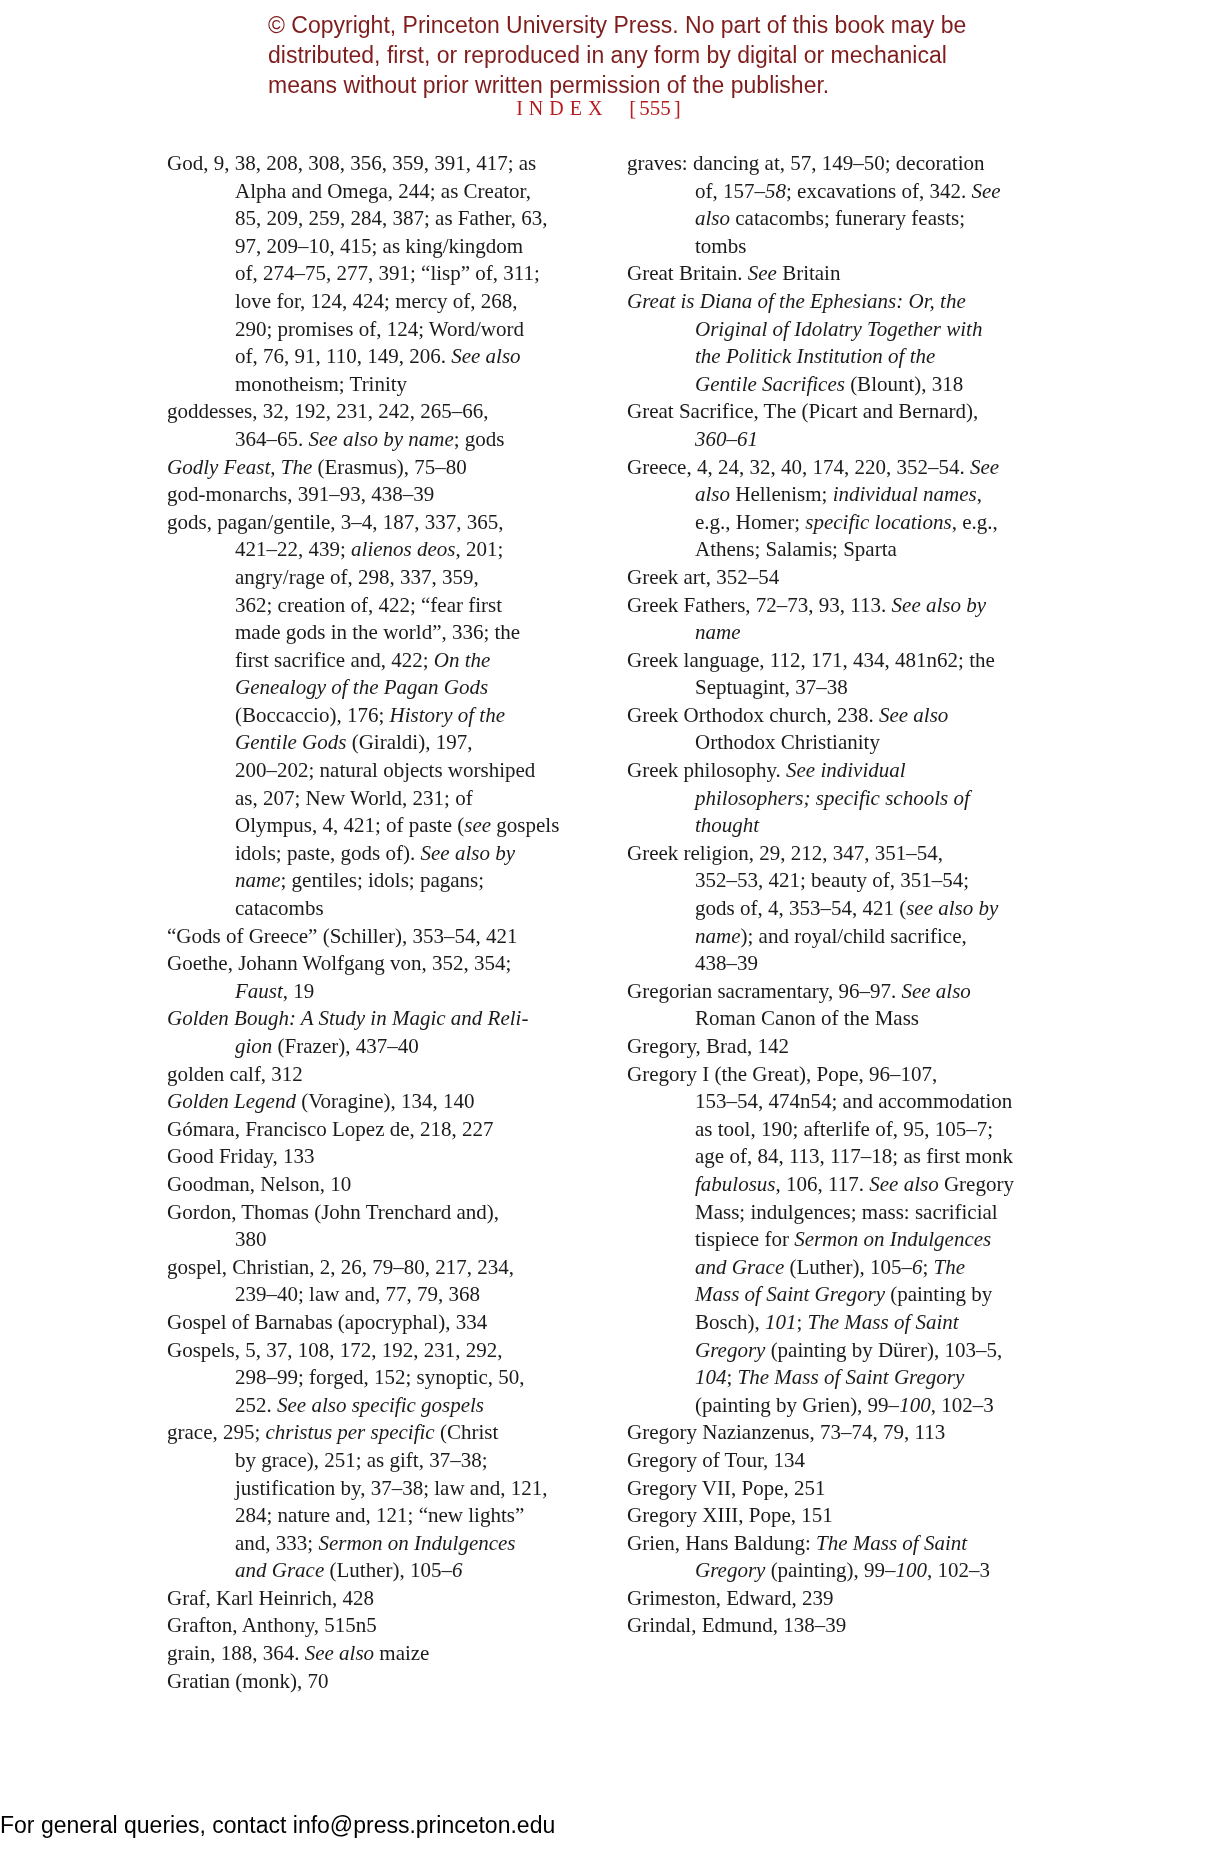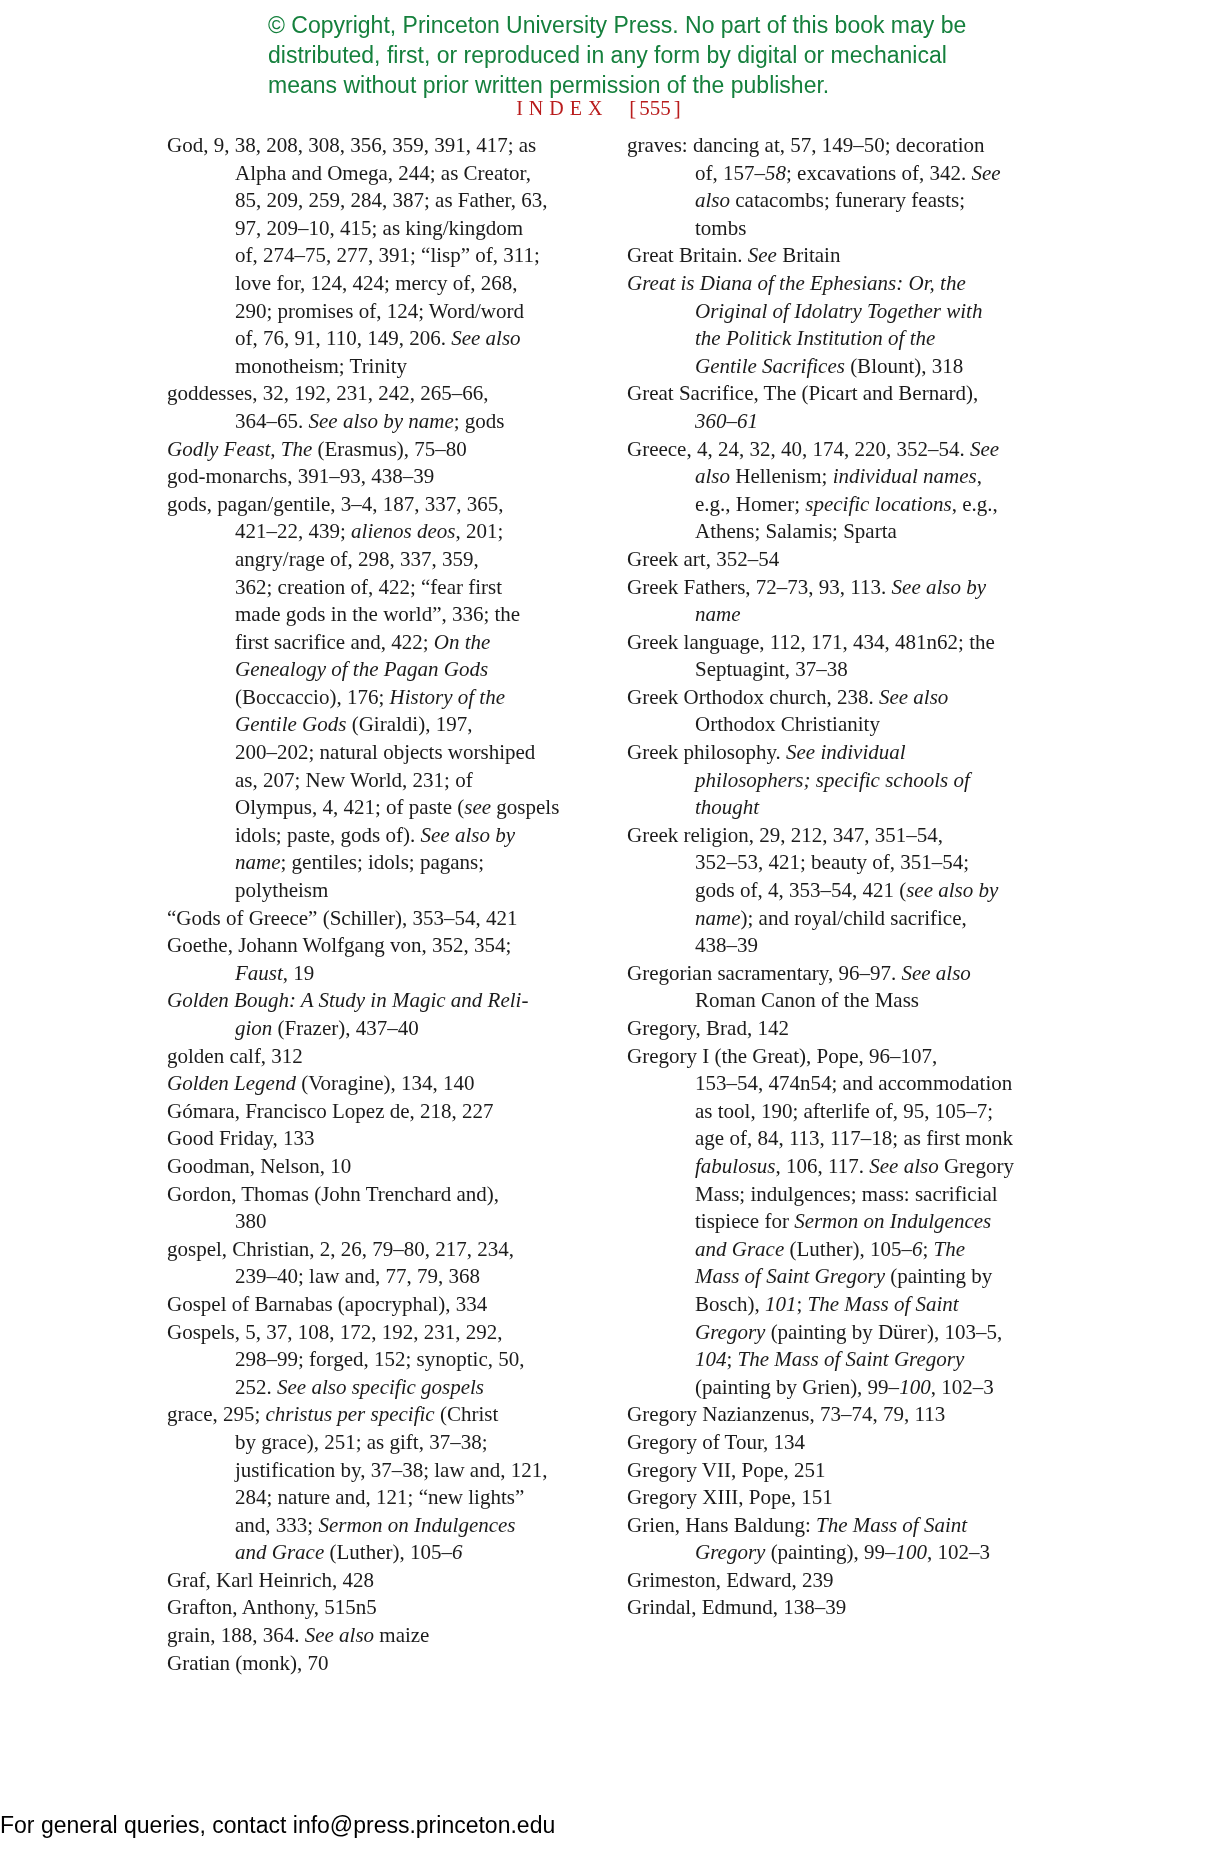--- a/index.html
+++ b/index.html
@@ -11,21 +11,21 @@
     overflow:hidden;
     color:#1b1b1b;
   }
   .copyright{
     position:absolute;
     left:268px;
     top:10px;
     font-family:"Liberation Sans", sans-serif;
     font-size:23px;
     line-height:30px;
-    color:#15803d;
+    color:#7f1d1d;
   }
   .index-header{
     position:absolute;
     left:0;
     top:96px;
     width:1200px;
     text-align:center;
     font-family:"Liberation Serif","DejaVu Serif",serif;
     color:#b91c1c;
     white-space:nowrap;
@@ -37,21 +37,21 @@
     text-transform:uppercase;
   }
   .folio{
     font-size:21px;
     margin-left:18px;
   }
   .folio .bracket{padding:0 3px;}
   .columns{
     position:absolute;
     left:167px;
-    top:132px;
+    top:150px;
     width:923px;
     display:flex;
   }
   .col{
     width:460px;
     flex:0 0 460px;
     font-family:"Liberation Serif","DejaVu Serif",serif;
     font-size:21px;
     line-height:27.6px;
     color:#1b1b1b;
@@ -107,21 +107,21 @@
         <div class="line indent"><span>made gods in the world”, 336; the</span></div>
         <div class="line indent"><span>first sacrifice and, 422; </span><i>On the</i></div>
         <div class="line indent"><i>Genealogy of the Pagan Gods</i></div>
         <div class="line indent"><span>(Boccaccio), 176; </span><i>History of the</i></div>
         <div class="line indent"><i>Gentile Gods</i><span> (Giraldi), 197,</span></div>
         <div class="line indent"><span>200–202; natural objects worshiped</span></div>
         <div class="line indent"><span>as, 207; New World, 231; of</span></div>
         <div class="line indent"><span>Olympus, 4, 421; of paste (</span><i>see</i><span> gospels</span></div>
         <div class="line indent"><span>idols; paste, gods of). </span><i>See also by</i></div>
         <div class="line indent"><i>name</i><span>; gentiles; idols; pagans;</span></div>
-        <div class="line indent"><span>polytheism</span></div>
+        <div class="line indent"><span>catacombs</span></div>
         <div class="line"><span>“Gods of Greece” (Schiller), 353–54, 421</span></div>
         <div class="line"><span>Goethe, Johann Wolfgang von, 352, 354;</span></div>
         <div class="line indent"><i>Faust</i><span>, 19</span></div>
         <div class="line"><i>Golden Bough: A Study in Magic and Reli-</i></div>
         <div class="line indent"><i>gion</i><span> (Frazer), 437–40</span></div>
         <div class="line"><span>golden calf, 312</span></div>
         <div class="line"><i>Golden Legend</i><span> (Voragine), 134, 140</span></div>
         <div class="line"><span>Gómara, Francisco Lopez de, 218, 227</span></div>
         <div class="line"><span>Good Friday, 133</span></div>
         <div class="line"><span>Goodman, Nelson, 10</span></div>

